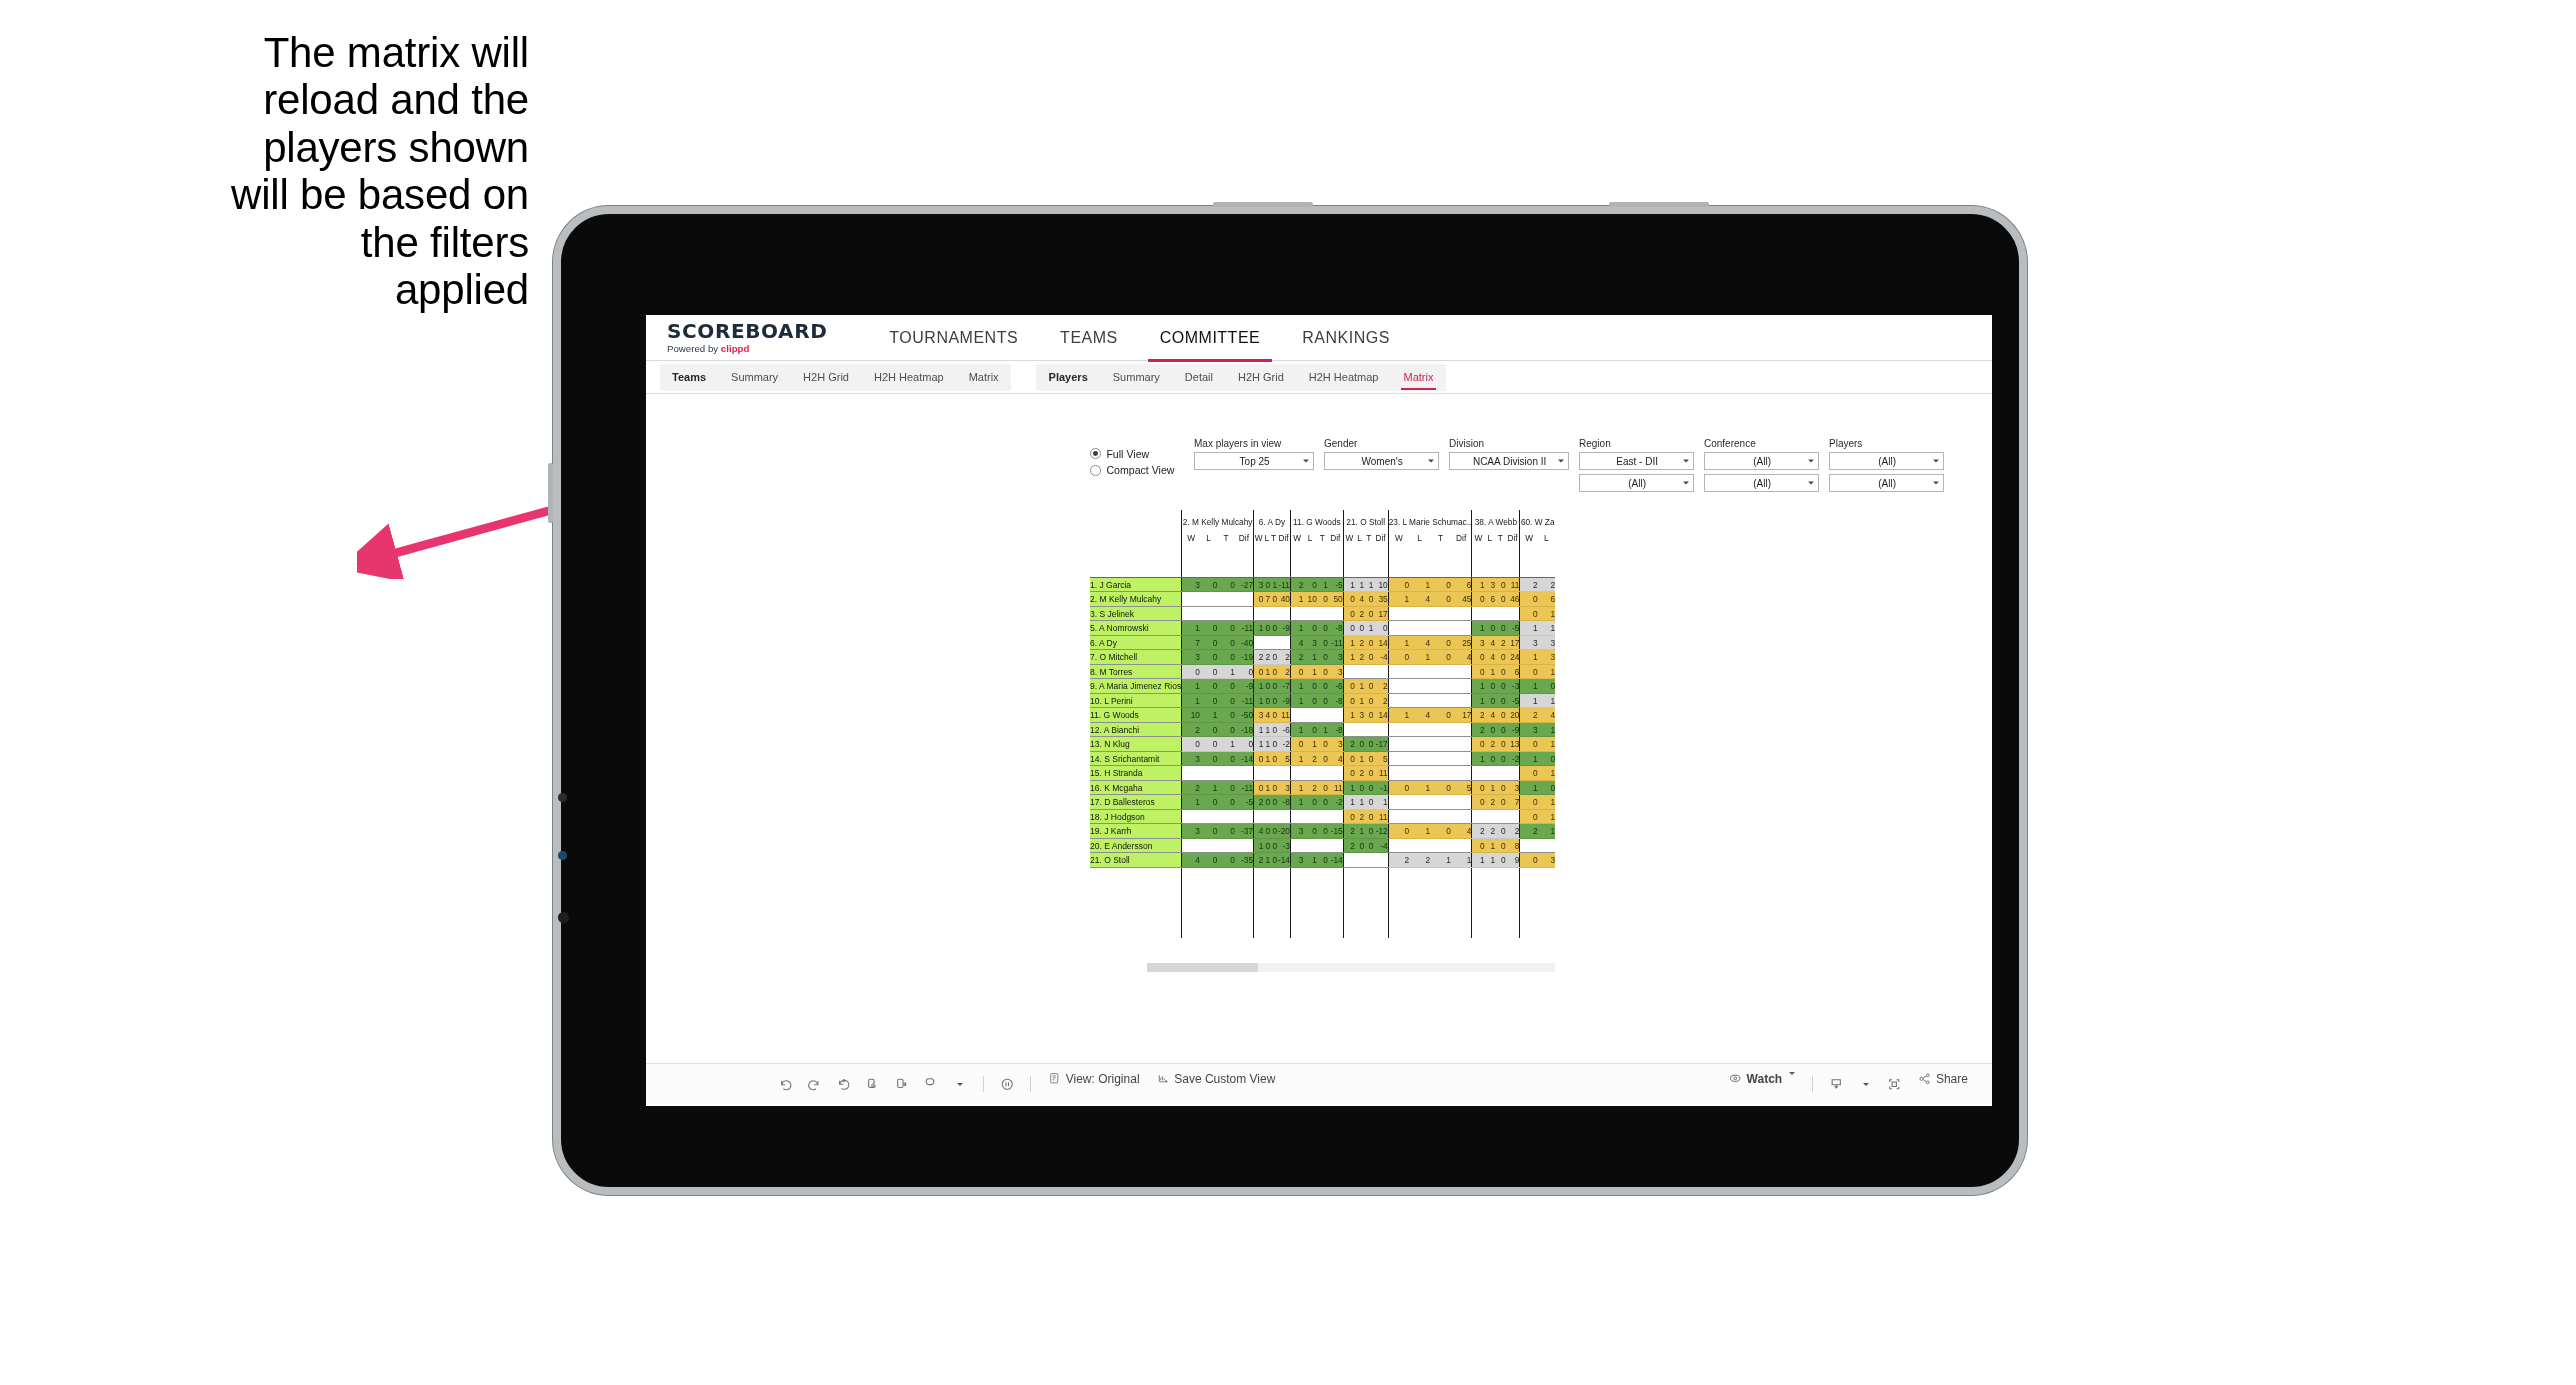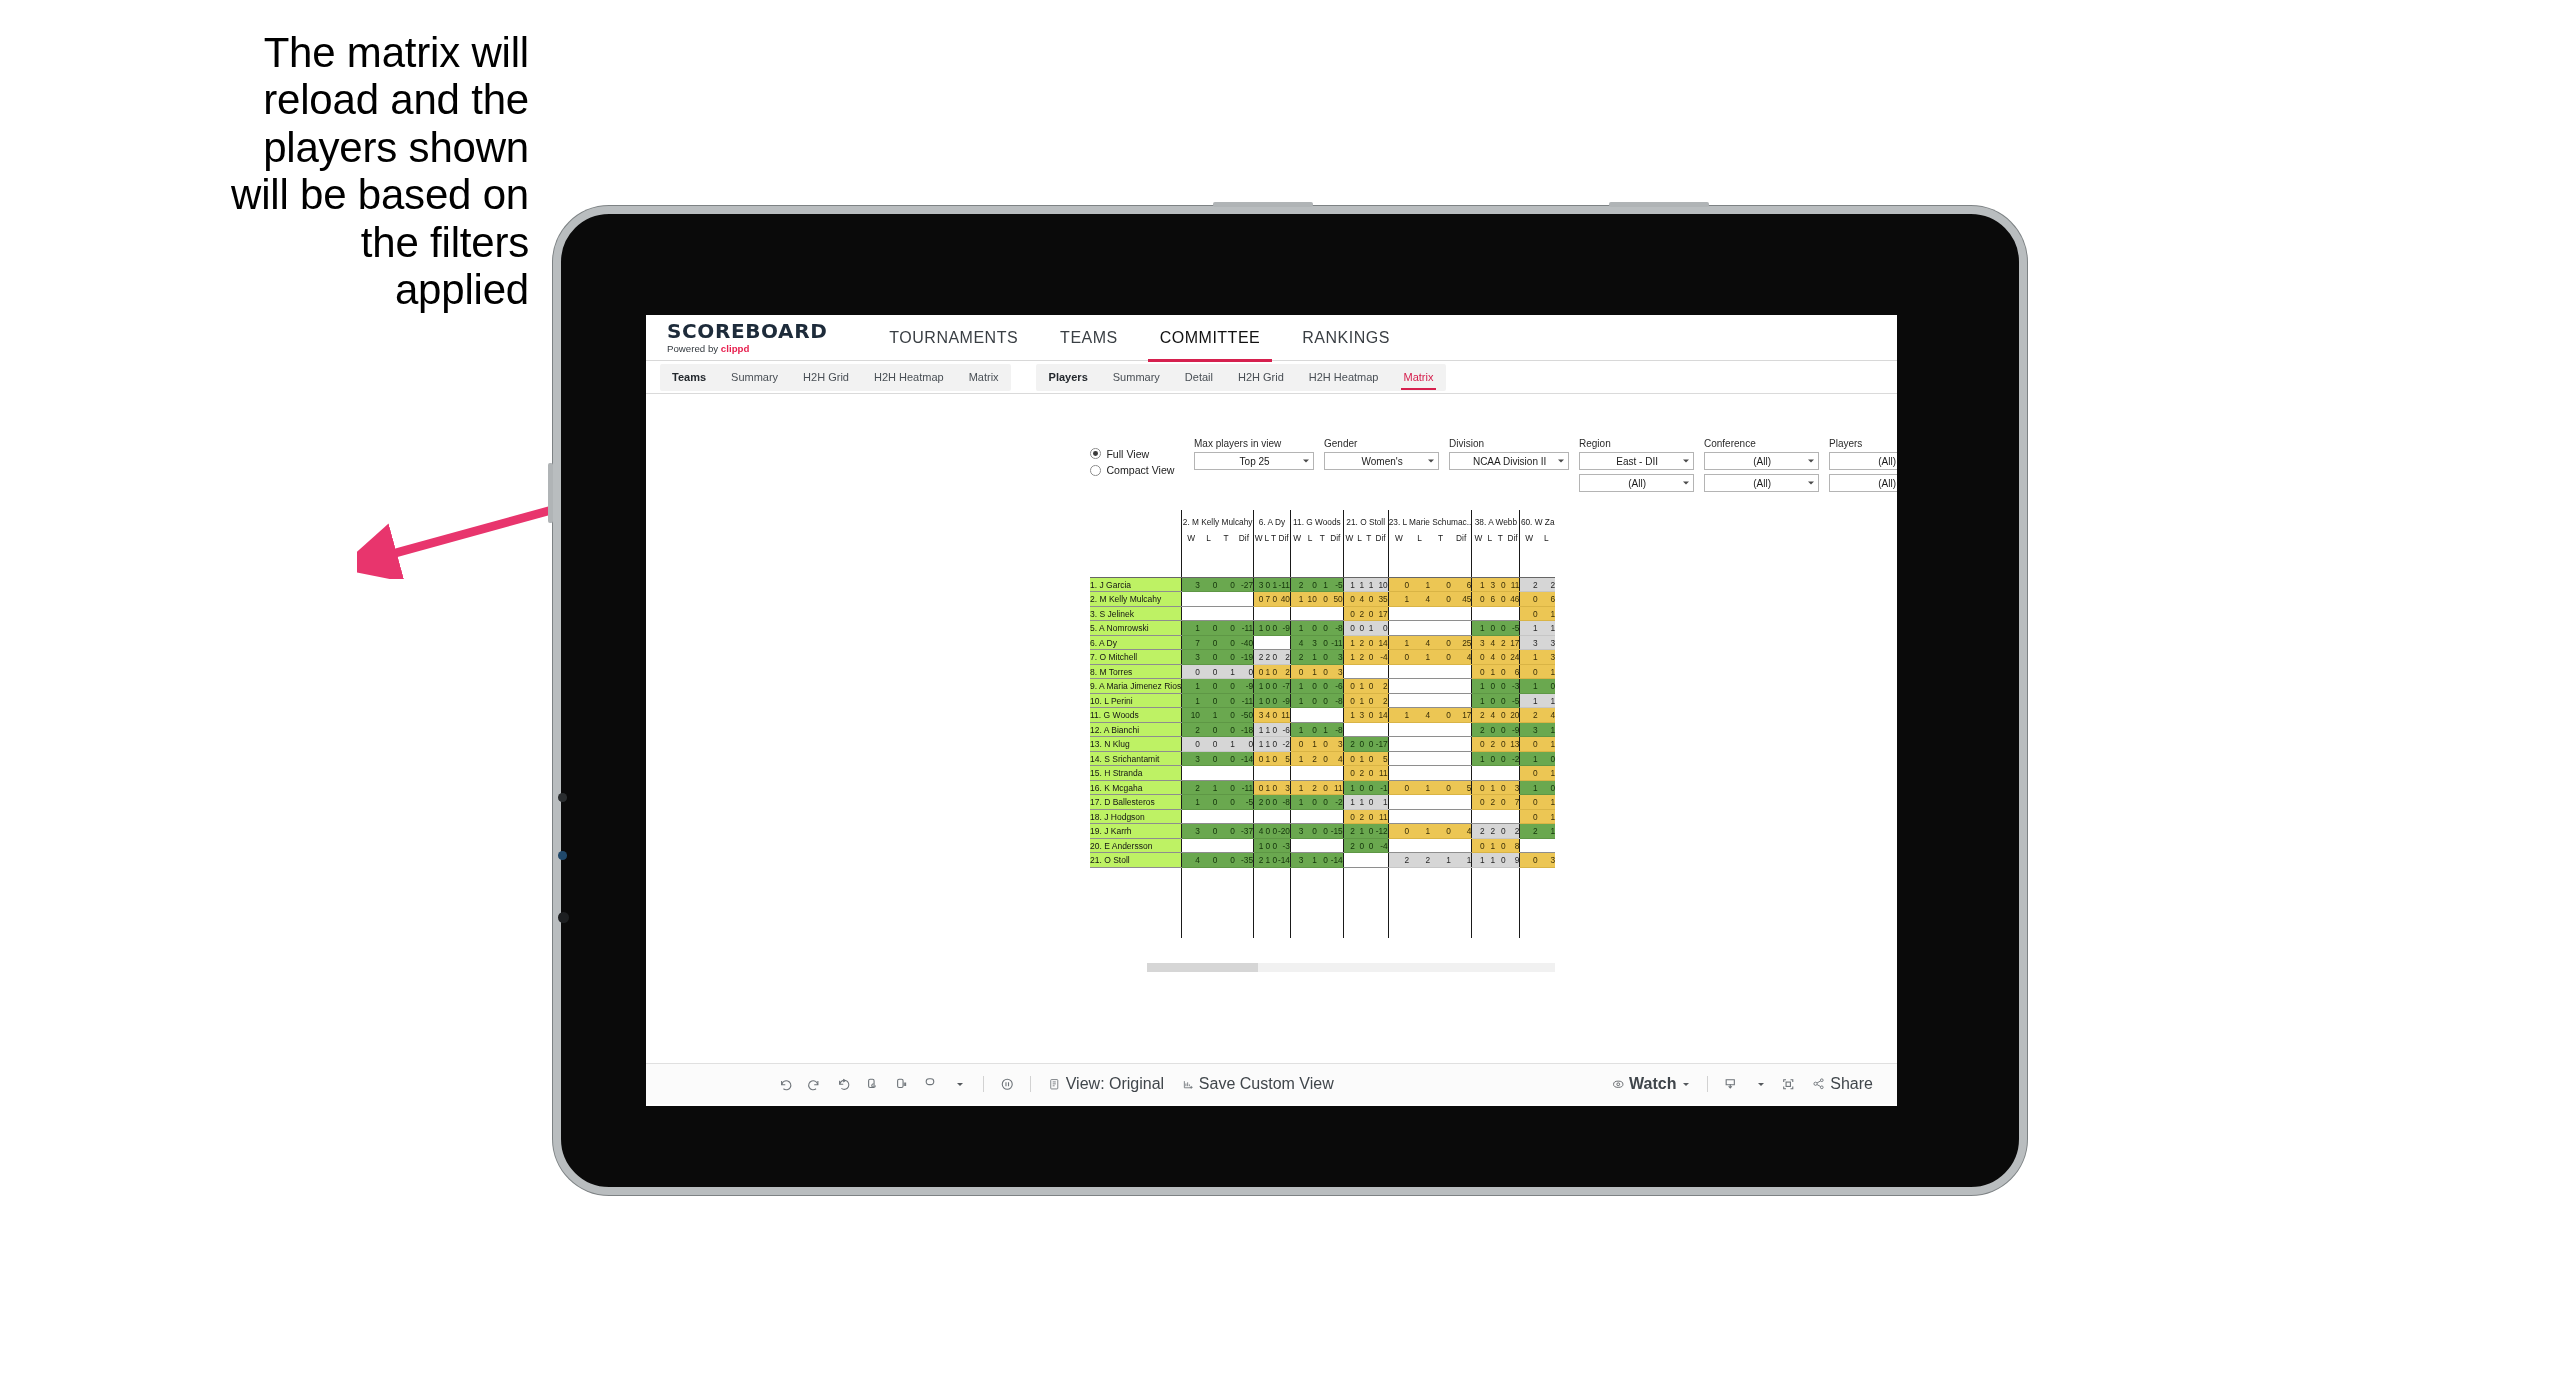--- a/index.html
+++ b/index.html
@@ -58,21 +58,21 @@
   #btn-left-a { left: -13.5px; top: 249px; width: 5.8px; height: 60px; }
   #cam-dot { position: absolute; left: -2.9px; top: 579px; width: 8.7px; height: 8.7px; background: #2a2d2f; border-radius: 50%; }
   #cam-dot2 { position: absolute; left: -2.9px; top: 637px; width: 8.7px; height: 8.7px; background: #20486a; border-radius: 50%; }
   #cam-dot3 { position: absolute; left: -2.9px; top: 698px; width: 10.6px; height: 10.6px; background: #1d1f21; border-radius: 50%; }
 
   
   #screen {
     position: absolute;
     left: 85px;
     top: 101px;
-    width: 1251px;
+    width: 1346px;
     height: 791px;
     background: #ffffff;
     overflow: hidden;
   }
 
   
   #app-topbar {
     height: 46px;
     background: #ffffff;
     border-bottom: 1.9px solid #d8d8d8;
@@ -295,22 +295,22 @@
     gap: 0;
   }
   .tb-icon {
     width: 29px; height: 25px;
     display: flex; align-items: center; justify-content: center;
     color: #6d7378; cursor: pointer;
   }
   .tb-icon svg { display: block; }
   .tb-sep { width: 1px; height: 16.4px; background: #d2d2d2; margin: 0 8.7px; }
   .tb-btn {
-    display: flex; align-items: center; gap: 4.8px;
-    font-size: 16px; color: #40464b;
+    display: flex; align-items: flex-start; gap: 4.8px;
+    font-size: 12px; color: #40464b;
     padding: 0 8.7px; height: 25px; cursor: pointer;
     white-space: nowrap;
   }
   .tb-btn.bold { font-weight: bold; }
   .tb-caret {
     width: 0; height: 0;
     border-left: 3.1px solid transparent;
     border-right: 3.1px solid transparent;
     border-top: 3.9px solid #55595d;
     margin-left: 1.9px;

